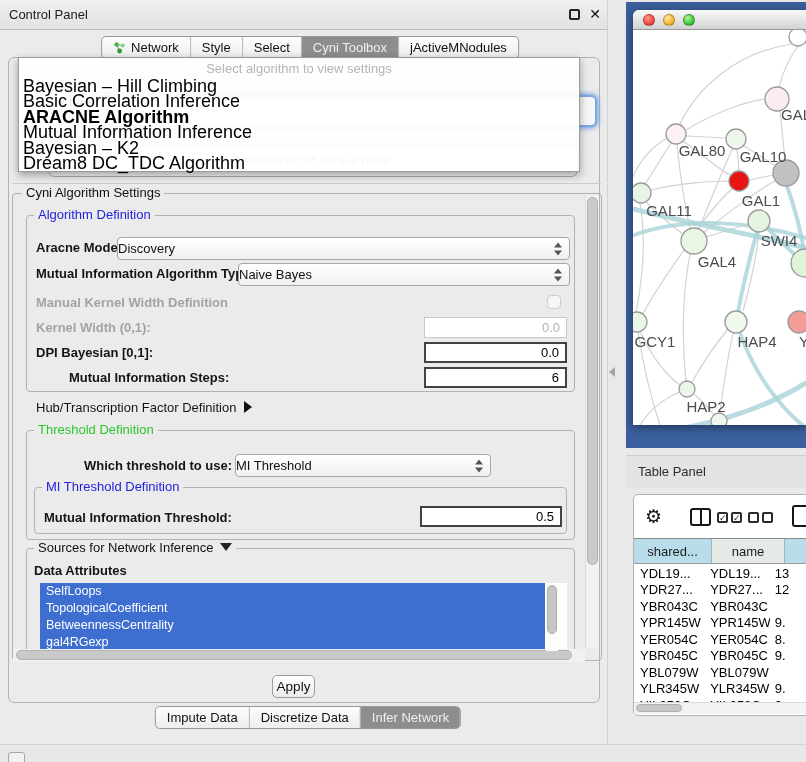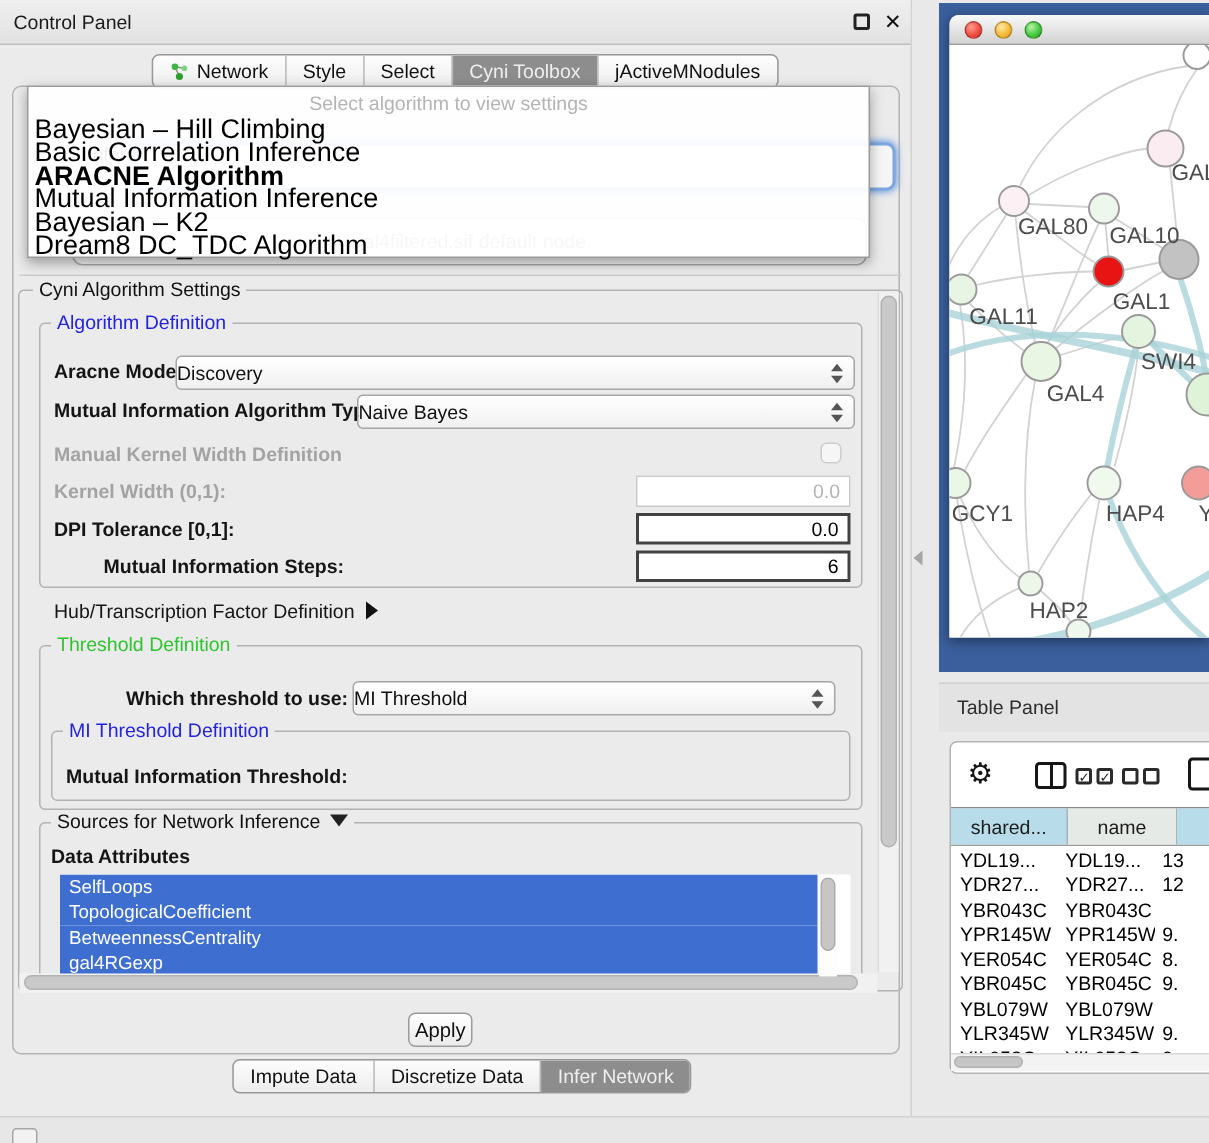--- a/index.html
+++ b/index.html
@@ -198,42 +198,43 @@
       <span>Naive Bayes</span>
       <span class="spin"></span>
     </div>
 
     <span class="lbl dis" style="left:36px;top:296px;">Manual Kernel Width Definition</span>
     <span class="cbx" style="left:547px;top:295px;"></span>
 
     <span class="lbl dis" style="left:36px;top:321px;">Kernel Width (0,1):</span>
     <div class="field" style="left:424px;top:317px;width:143px;">0.0</div>
 
-    <span class="lbl" style="left:36px;top:346px;">DPI Tolerance [0,1]:</span>
+    <span class="lbl" style="left:36px;top:346px;">DPI Bayesian [0,1]:</span>
     <div class="field on" style="left:424px;top:342px;width:143px;">0.0</div>
 
     <span class="lbl" style="left:36px;top:371px;margin-left:33px;">Mutual Information Steps:</span>
     <div class="field on" style="left:424px;top:367px;width:143px;">6</div>
 
     <span class="lbl plain" style="left:36px;top:401px;z-index:3;">
       <span>Hub/Transcription Factor Definition</span><span class="tri-r"></span>
     </span>
 
     <div class="grp" style="left:26px;top:430px;width:549px;height:110px;"></div>
     <span class="grp-title" style="left:34px;top:423px;color:#2ec52e;">Threshold Definition</span>
 
     <span class="lbl" style="left:84px;top:459px;">Which threshold to use:</span>
-    <div class="combo" style="left:235px;top:454px;width:322px;height:23px;">
+    <div class="combo" style="left:235px;top:454px;width:256px;height:23px;">
       <span>MI Threshold</span>
       <span class="spin"></span>
     </div>
 
     <div class="grp" style="left:34px;top:487px;width:533px;height:47px;"></div>
     <span class="grp-title" style="left:42px;top:480px;color:#2323de;">MI Threshold Definition</span>
     <span class="lbl" style="left:44px;top:511px;">Mutual Information Threshold:</span>
+    <div class="field on" style="left:420px;top:506px;width:142px;">0.5</div>
 
     <div class="grp" style="left:26px;top:548px;width:549px;height:108px;"></div>
     <span class="grp-title" style="left:34px;top:541px;">
       <span>Sources for Network Inference</span><span class="tri-d"></span>
     </span>
     <span class="lbl" style="left:34px;top:564px;">Data Attributes</span>
     <div class="attr-list" id="attrList">
         <div class="attr-item">SelfLoops</div>
         <div class="attr-item">TopologicalCoefficient</div>
         <div class="attr-item">BetweennessCentrality</div>

